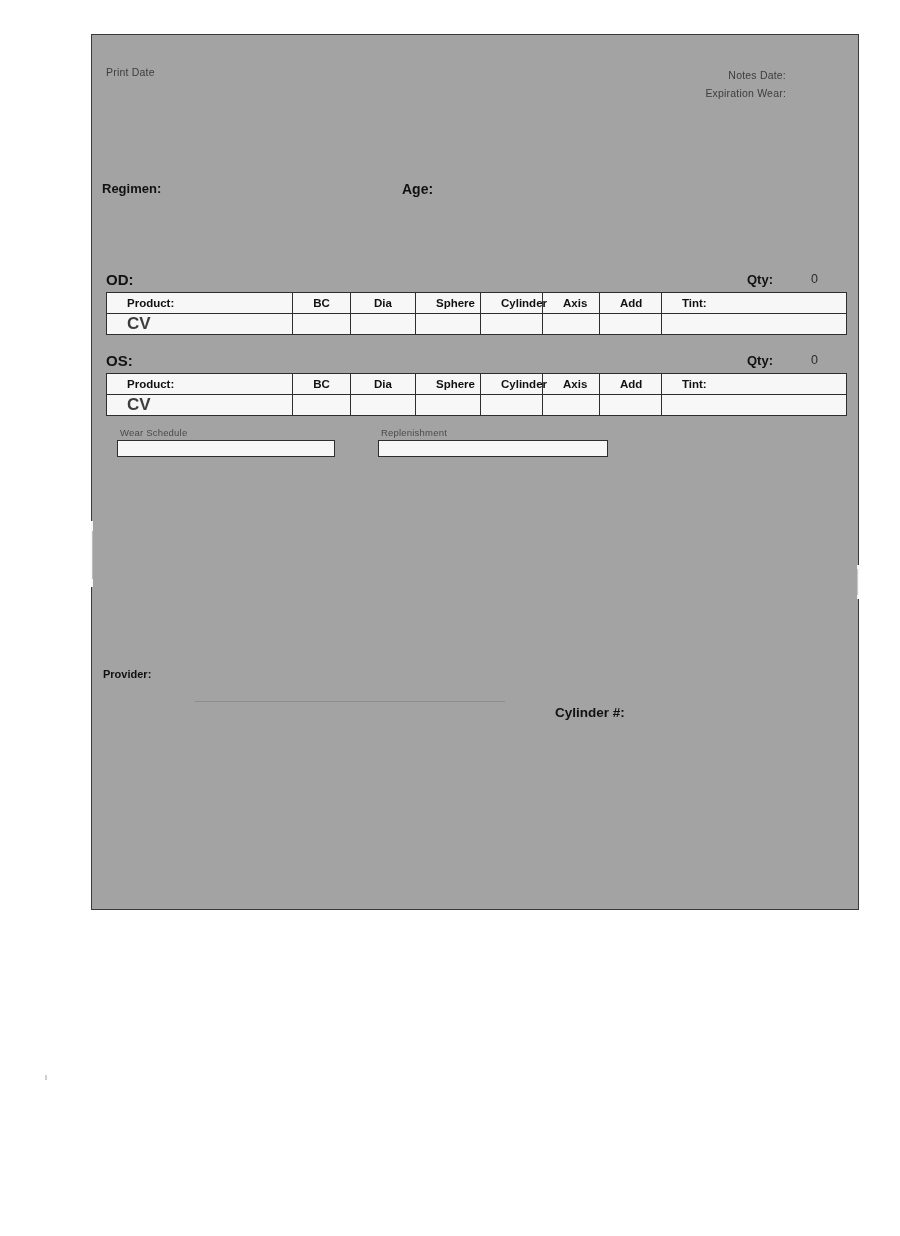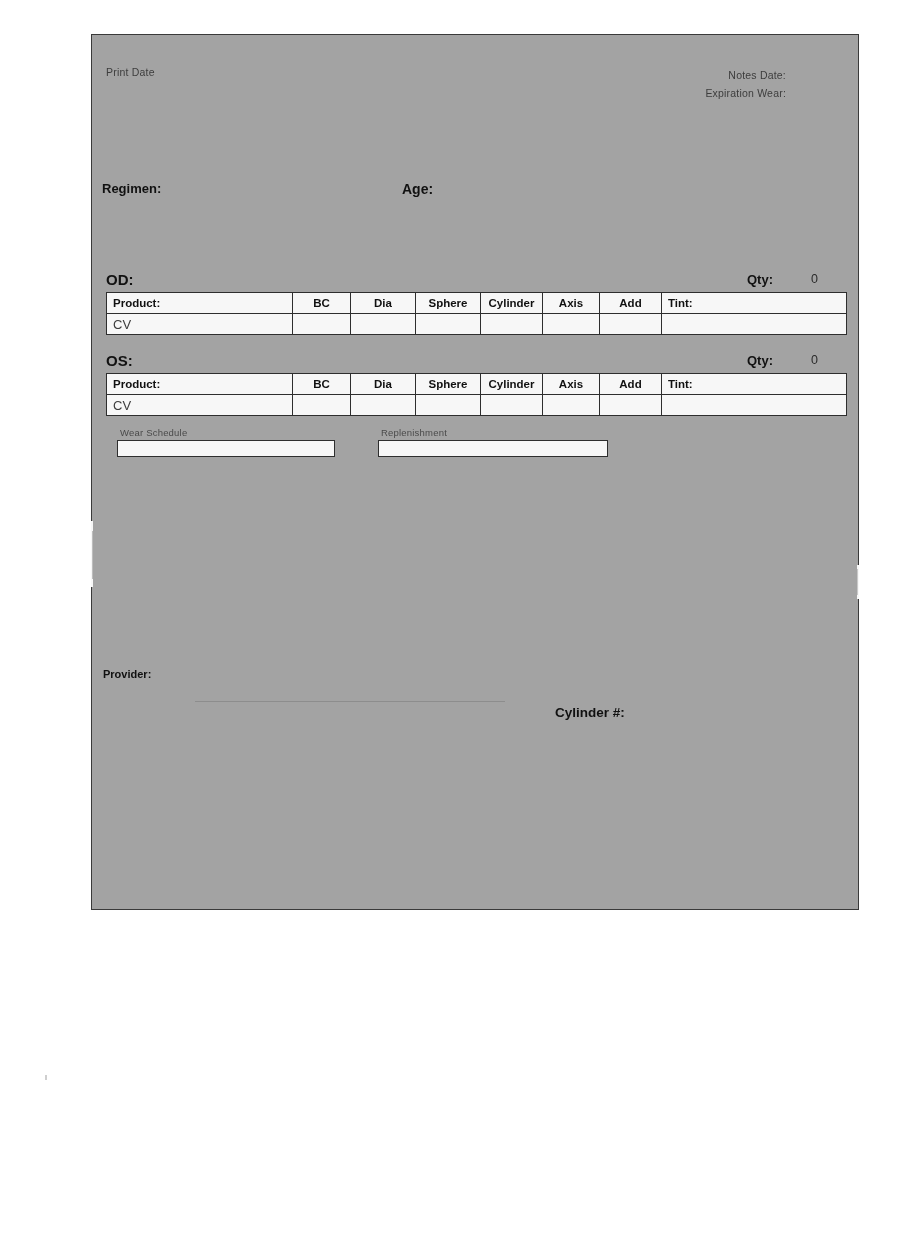--- a/index.html
+++ b/index.html
@@ -143,35 +143,35 @@
 
   table.rx {
     border-collapse: collapse;
     width: 740px;
     table-layout: fixed;
     margin-top: 1px;
   }
   table.rx th, table.rx td {
     border: 1px solid #2e2e2e;
     height: 21px;
-    padding: 0 6px;
+    padding: 0 20px;
     font-size: 11.5px;
     box-sizing: border-box;
     background: #f7f7f7;
   }
   table.rx th {
     font-weight: bold;
     color: #111;
     text-align: center;
   }
   table.rx th.left-head { text-align: left; }
   table.rx td {
-    font-weight: normal;
-    color: #3d3d3d;
-    font-size: 13px;
+    font-weight: bold;
+    color: #3d3d3d;
+    font-size: 17px;
   }
   .col-product { width: 186px; }
   .col-bc      { width: 58px; }
   .col-dia     { width: 65px; }
   .col-sphere  { width: 65px; }
   .col-cyl     { width: 62px; }
   .col-axis    { width: 57px; }
   .col-add     { width: 62px; }
   .col-tint    { width: 185px; }
 

